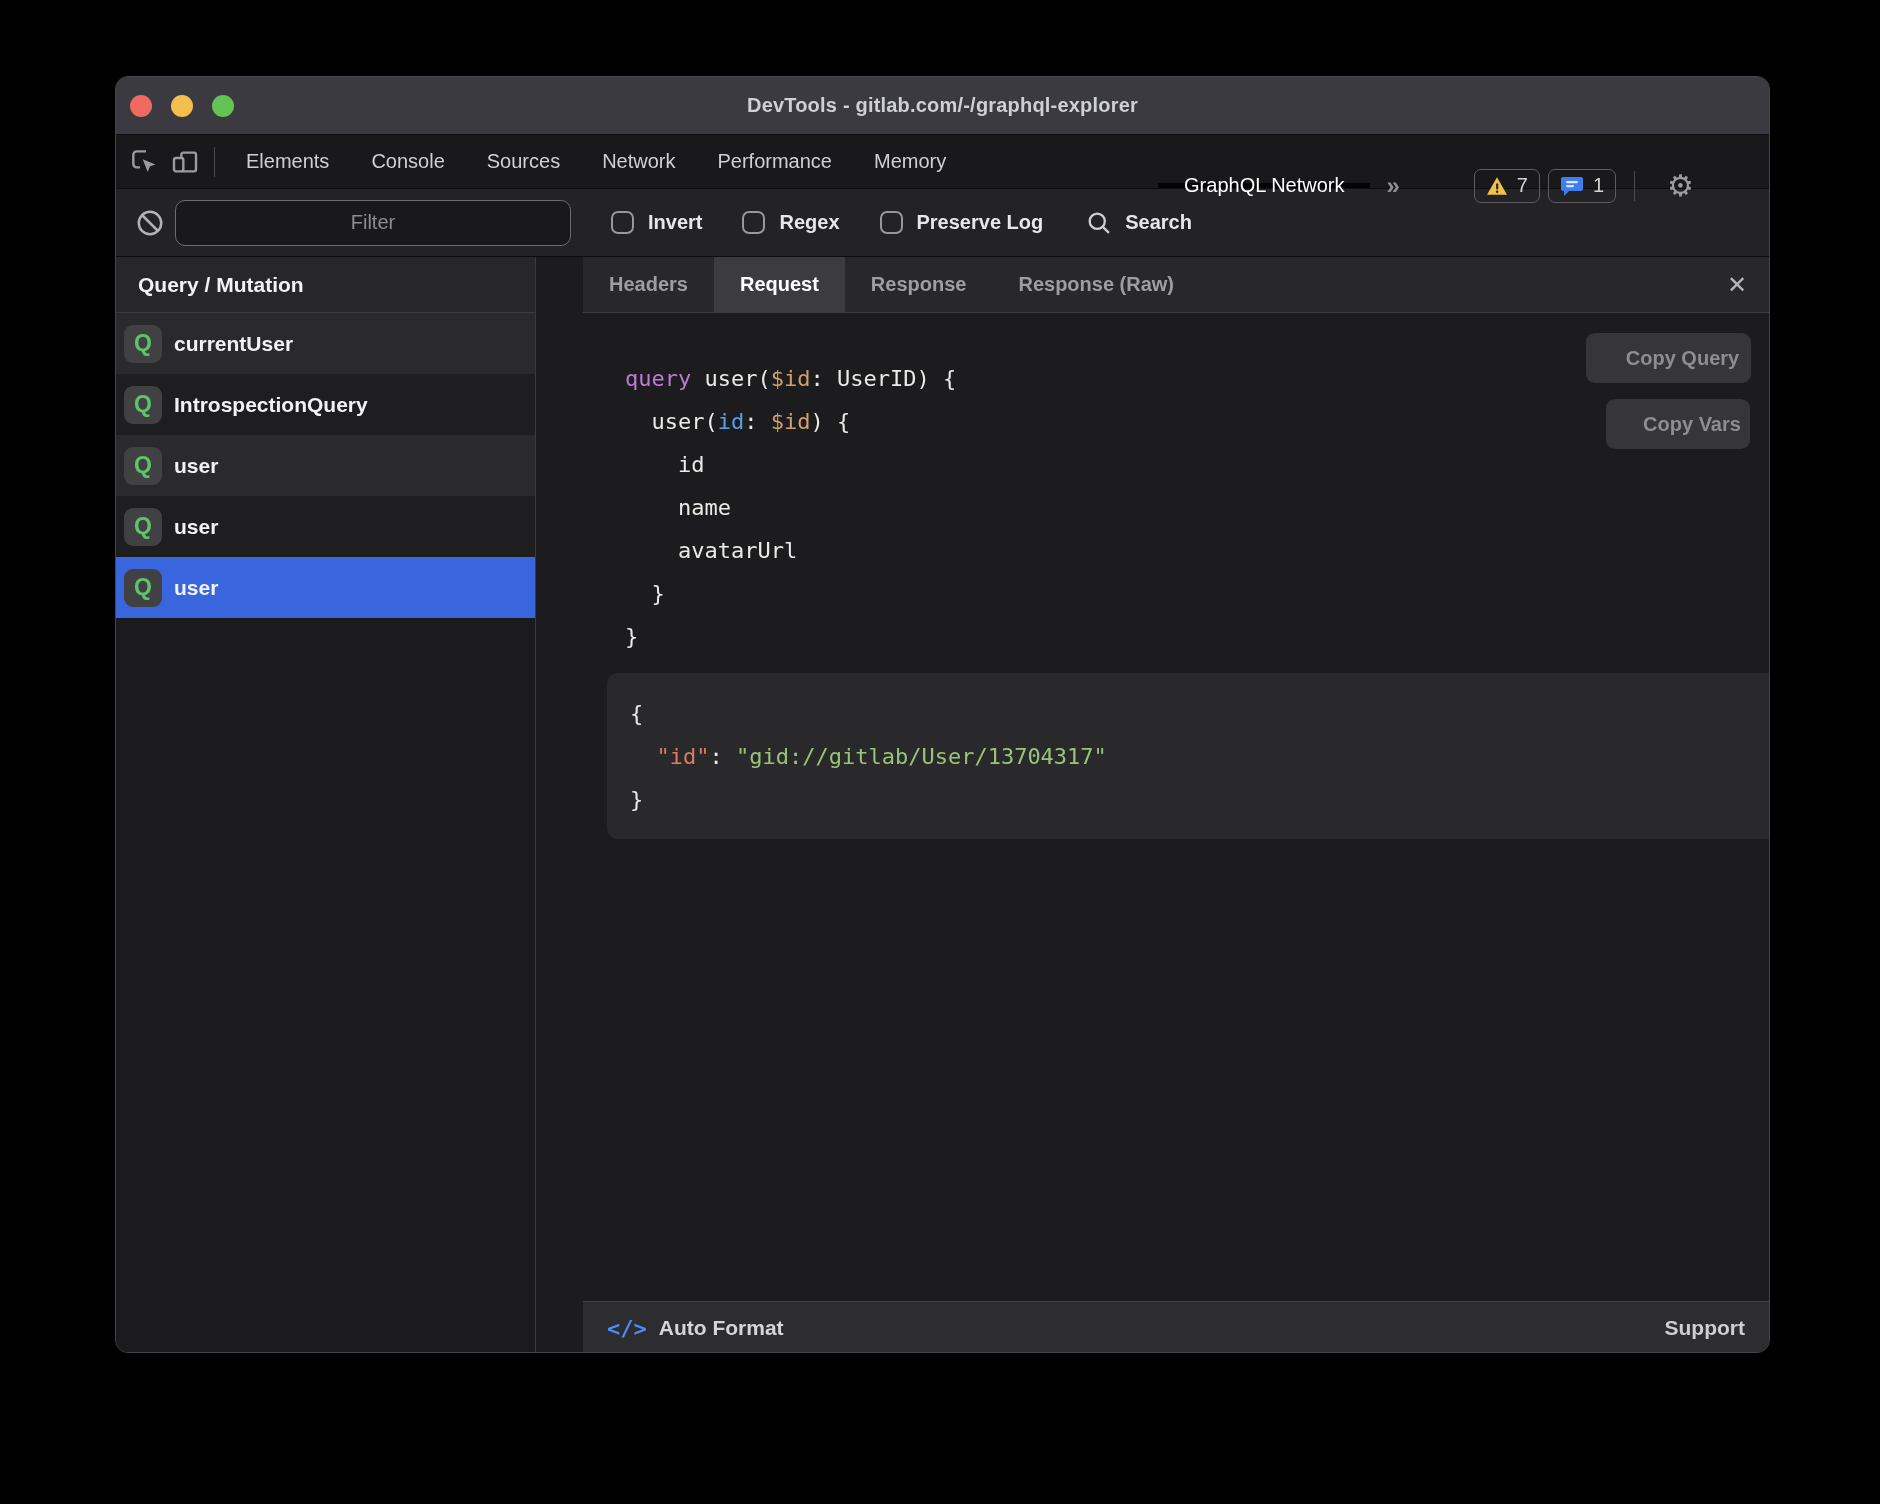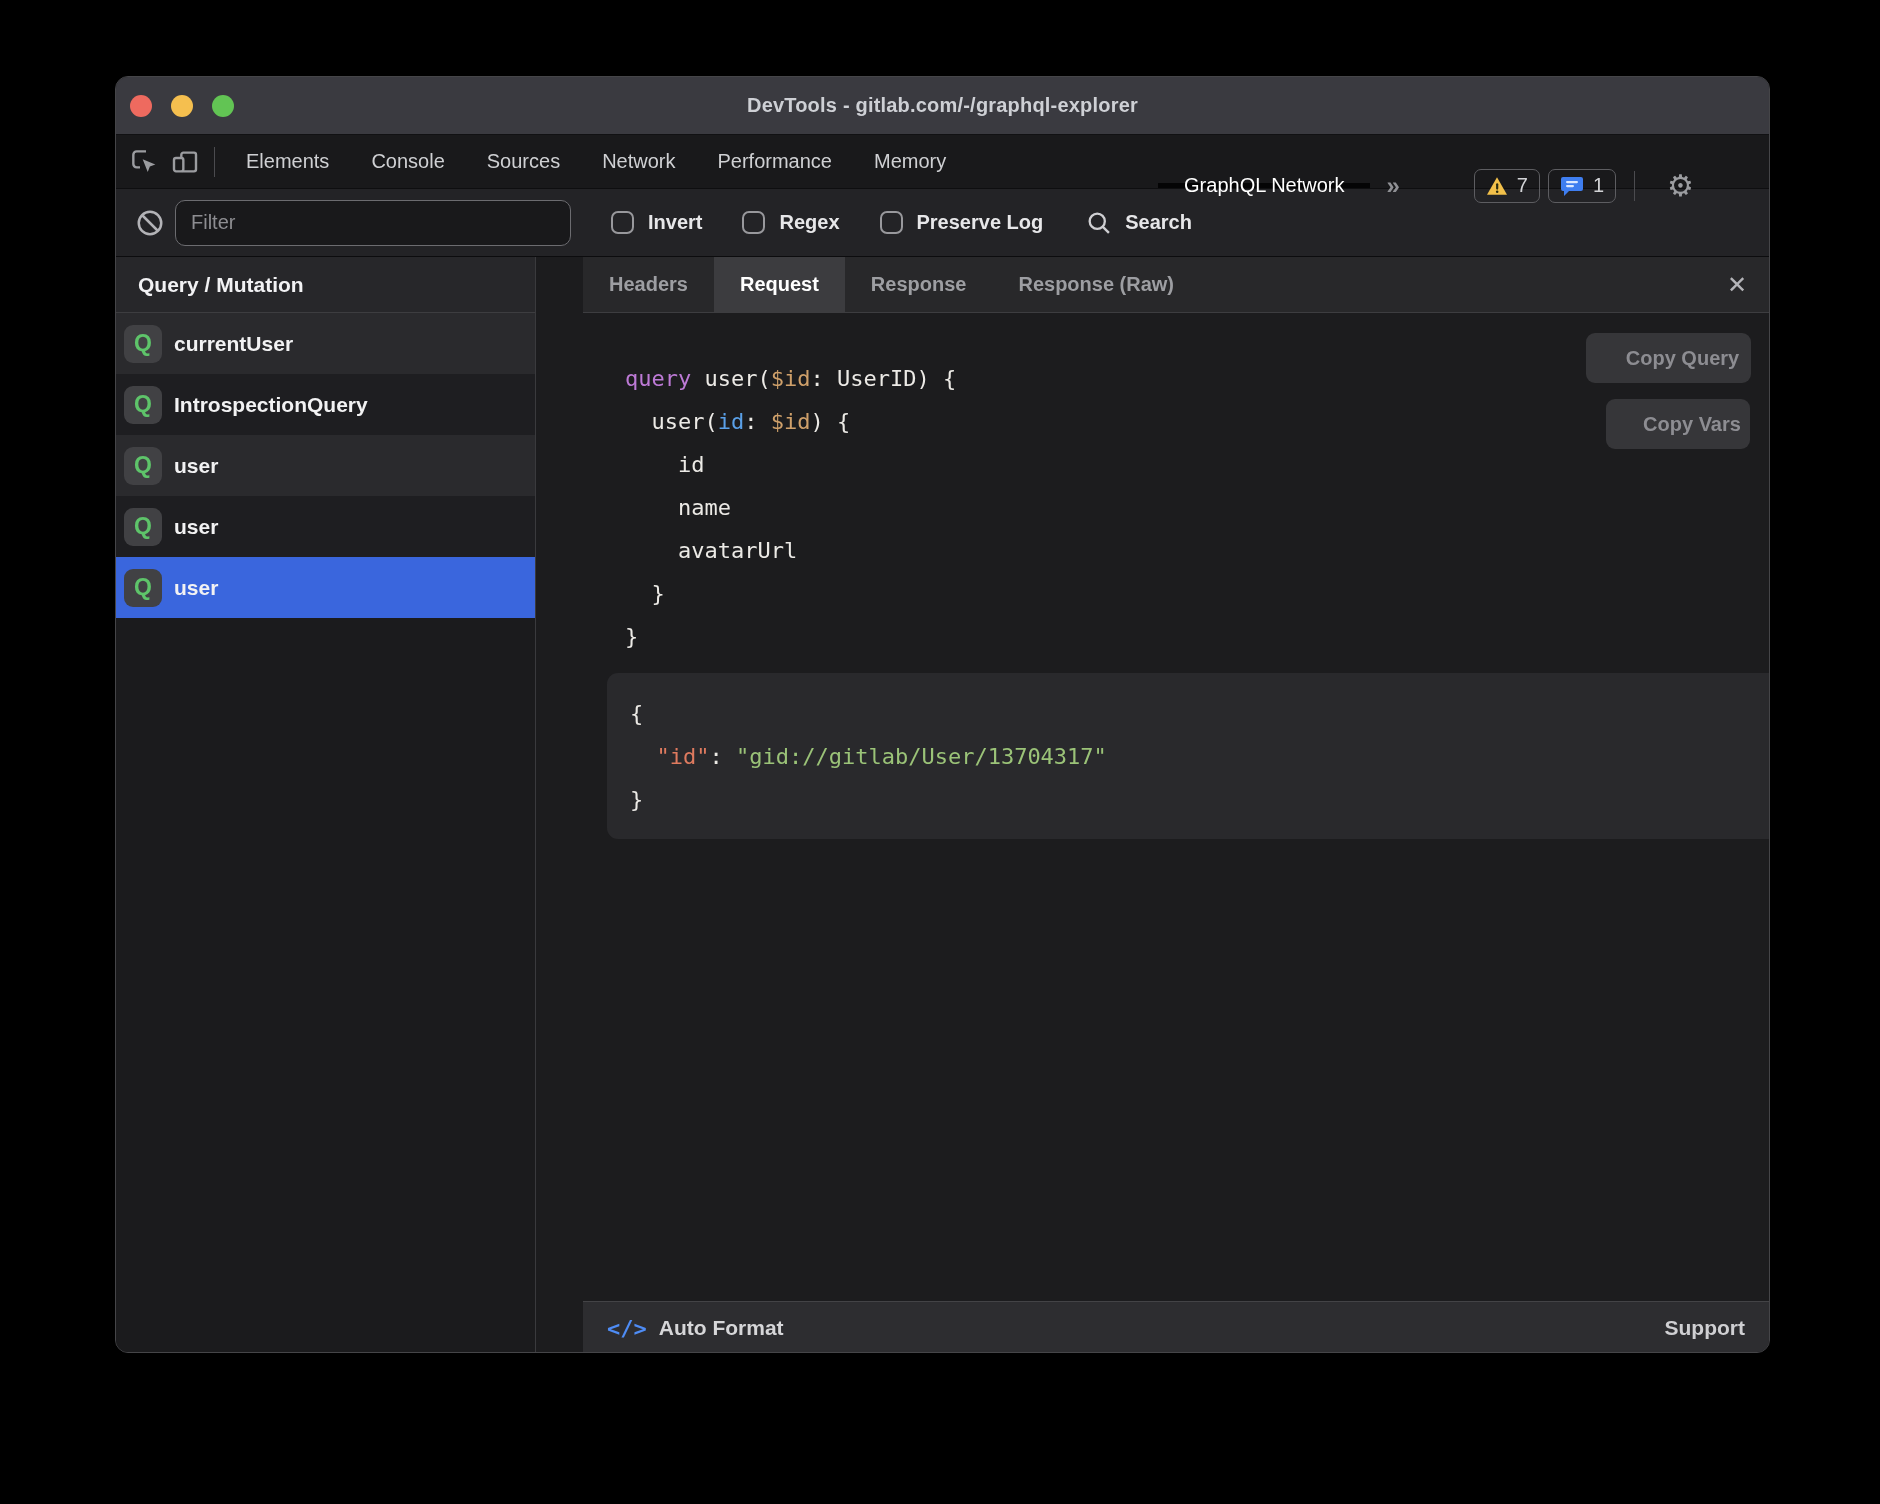--- a/index.html
+++ b/index.html
@@ -42,21 +42,21 @@
   .kebab { display:flex; flex-direction:column; justify-content:center; gap:5px;
            margin-left:26px; }
   .kebab i { width:5px; height:5px; border-radius:50%; background:#9b9ca0; display:block; }
 
   
   .filterbar { height:68px; background:#232326; display:flex; align-items:center;
                padding-left:13px; border-bottom:1px solid #0c0c0e; }
   .block-btn { width:42px; display:flex; align-items:center; justify-content:center; }
   .filter-input { width:396px; height:46px; margin-left:4px; background:#19191b;
                   border:1px solid #6c6c70; border-radius:10px; color:#e8e8ea;
-                  font-size:20px; padding:0 15px; outline:none; }
+                  font-size:20px; padding:0 15px; outline:none;text-align:center; }
   .filter-input::placeholder { color:#8d8d91; }
   .chk-group { display:flex; align-items:center; margin-left:40px; gap:14px; }
   .chk-box { width:23px; height:23px; border:2px solid #98989c; border-radius:7px; }
   .chk-label { color:#e7e7e9; font-size:20px; font-weight:bold; white-space:nowrap; }
   .search-group { display:flex; align-items:center; gap:12px; margin-left:42px; }
 
   
   .content { display:flex; height:1097px;gap:47px; }
   .sidebar { width:420px; background:#1b1b1d; border-right:1px solid #3a3a3d;
              display:flex; flex-direction:column; }

